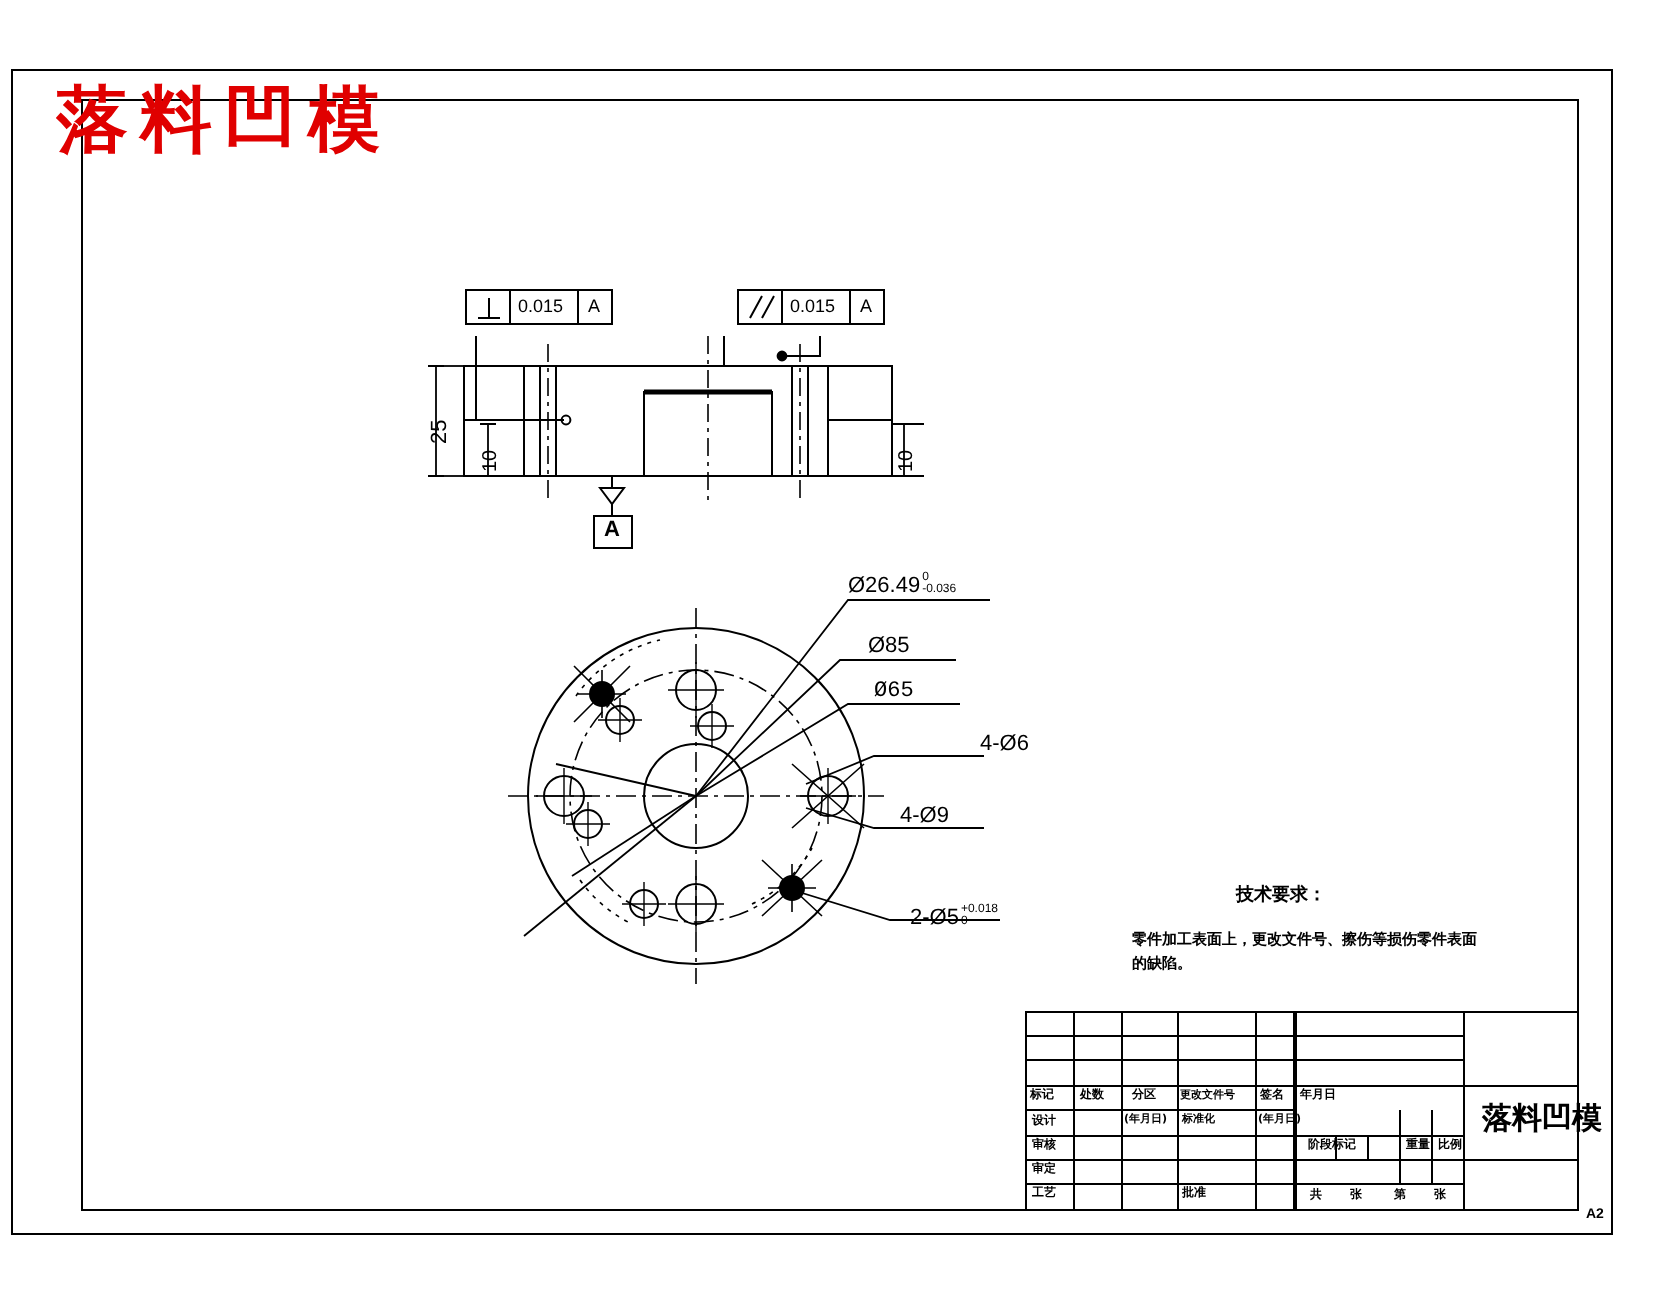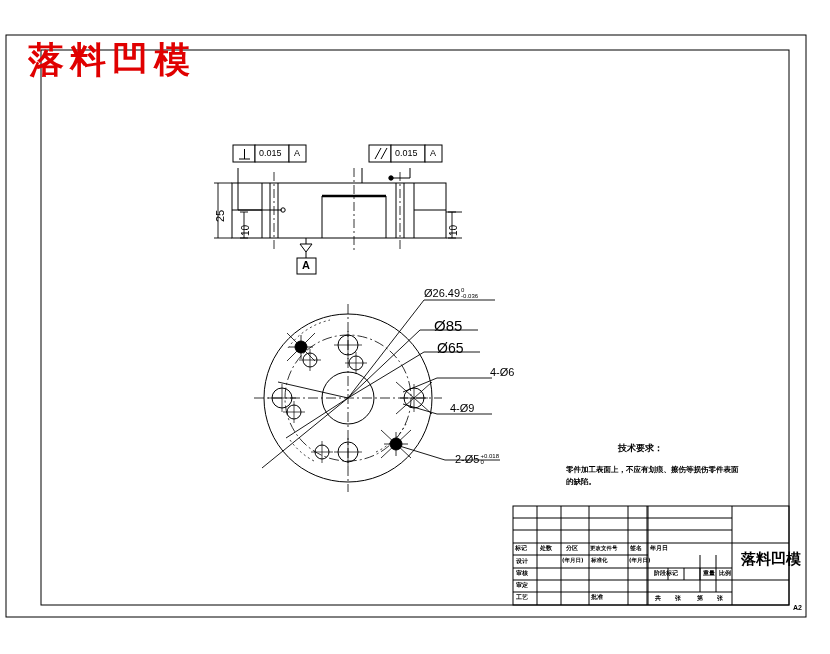--- a/index.html
+++ b/index.html
@@ -211,33 +211,33 @@
   <div class="txt dim rot" style="left:215px;top:222px;transform:rotate(-90deg);font-size:11px;">25</div>
   <div class="txt dim rot" style="left:241px;top:236px;transform:rotate(-90deg);font-size:10px;">10</div>
   <div class="txt dim rot" style="left:449px;top:236px;transform:rotate(-90deg);font-size:10px;">10</div>
 
   <div class="txt" style="left:424px;top:284px;">
     <span class="dim" style="font-size:11px;position:relative;">Ø26.49</span><span style="display:inline-block;vertical-align:middle;font-size:6px;line-height:6px;margin-left:1px;">
       <span style="display:block;">0</span>
       <span style="display:block;">-0.036</span>
     </span>
   </div>
-  <div class="txt dim" style="left:434px;top:318px;font-size:15px;">Ø85</div>
-  <div class="txt dim" style="left:437px;top:341px;font-size:14px;">Ø65</div>
+  <div class="txt dim" style="left:434px;top:318px;font-size:11px;">Ø85</div>
+  <div class="txt dim" style="left:437px;top:341px;font-size:11px;font-family:Liberation Mono, monospace;">Ø65</div>
   <div class="txt dim" style="left:450px;top:367px;font-size:11px;margin-left:40px;">4-Ø6</div>
   <div class="txt dim" style="left:450px;top:403px;font-size:11px;">4-Ø9</div>
   <div class="txt" style="left:455px;top:450px;">
     <span class="dim" style="font-size:11px;">2-Ø5</span><span style="display:inline-block;vertical-align:middle;font-size:6px;line-height:6px;margin-left:1px;">
       <span style="display:block;">+0.018</span>
       <span style="display:block;">0</span>
     </span>
   </div>
 
   <div class="txt tech-head" style="left:618px;top:444px;">技术要求：</div>
-  <div class="txt tech-body" style="left:566px;top:466px;">零件加工表面上，不应有划痕、擦伤等损伤零件表面</div>
+  <div class="txt tech-body" style="left:566px;top:466px;">零件加工表面上，更改文件号、擦伤等损伤零件表面</div>
   <div class="txt tech-body" style="left:566px;top:478px;">的缺陷。</div>
 
   <svg width="830" height="654">
     <g stroke="#000" fill="none" stroke-width="1">
 
       <rect x="513" y="506" width="276" height="99"></rect>
 
       <path d="M537 506 L537 605"></path>
       <path d="M561 506 L561 605"></path>
       <path d="M589 506 L589 605"></path>

